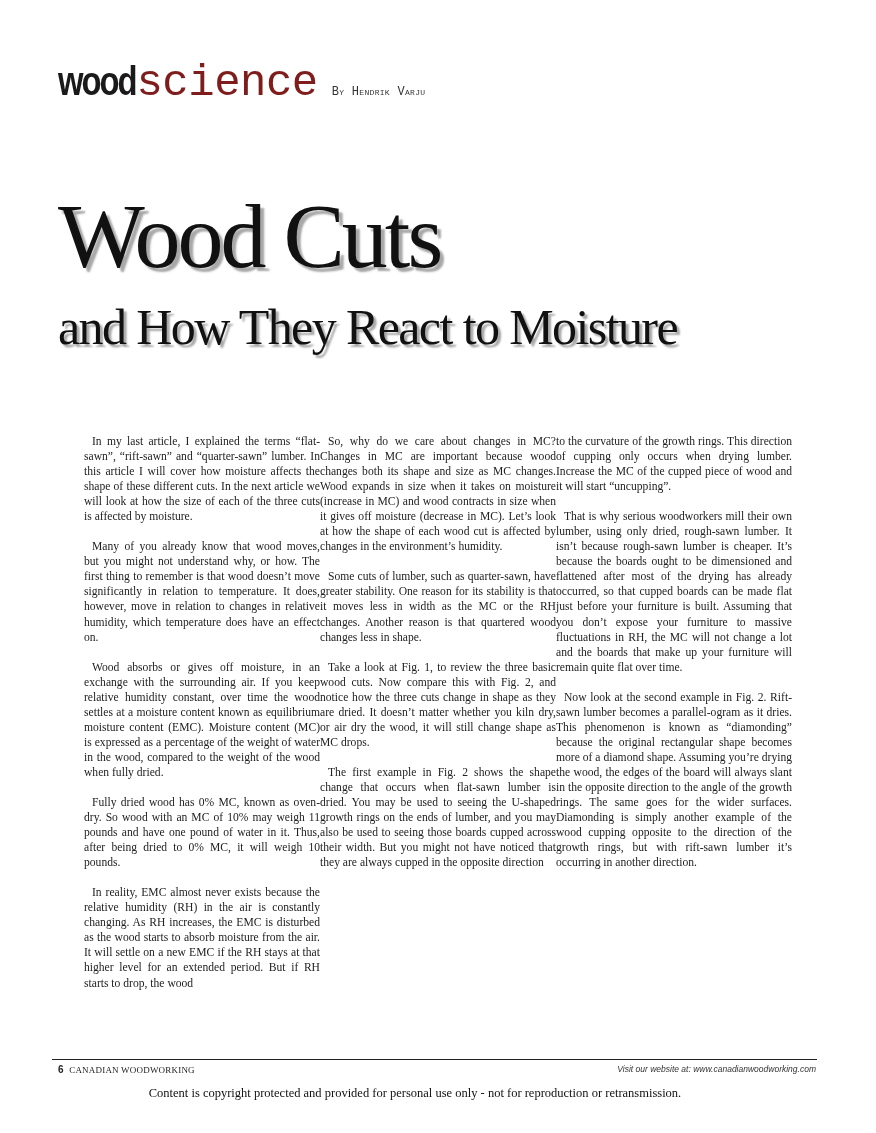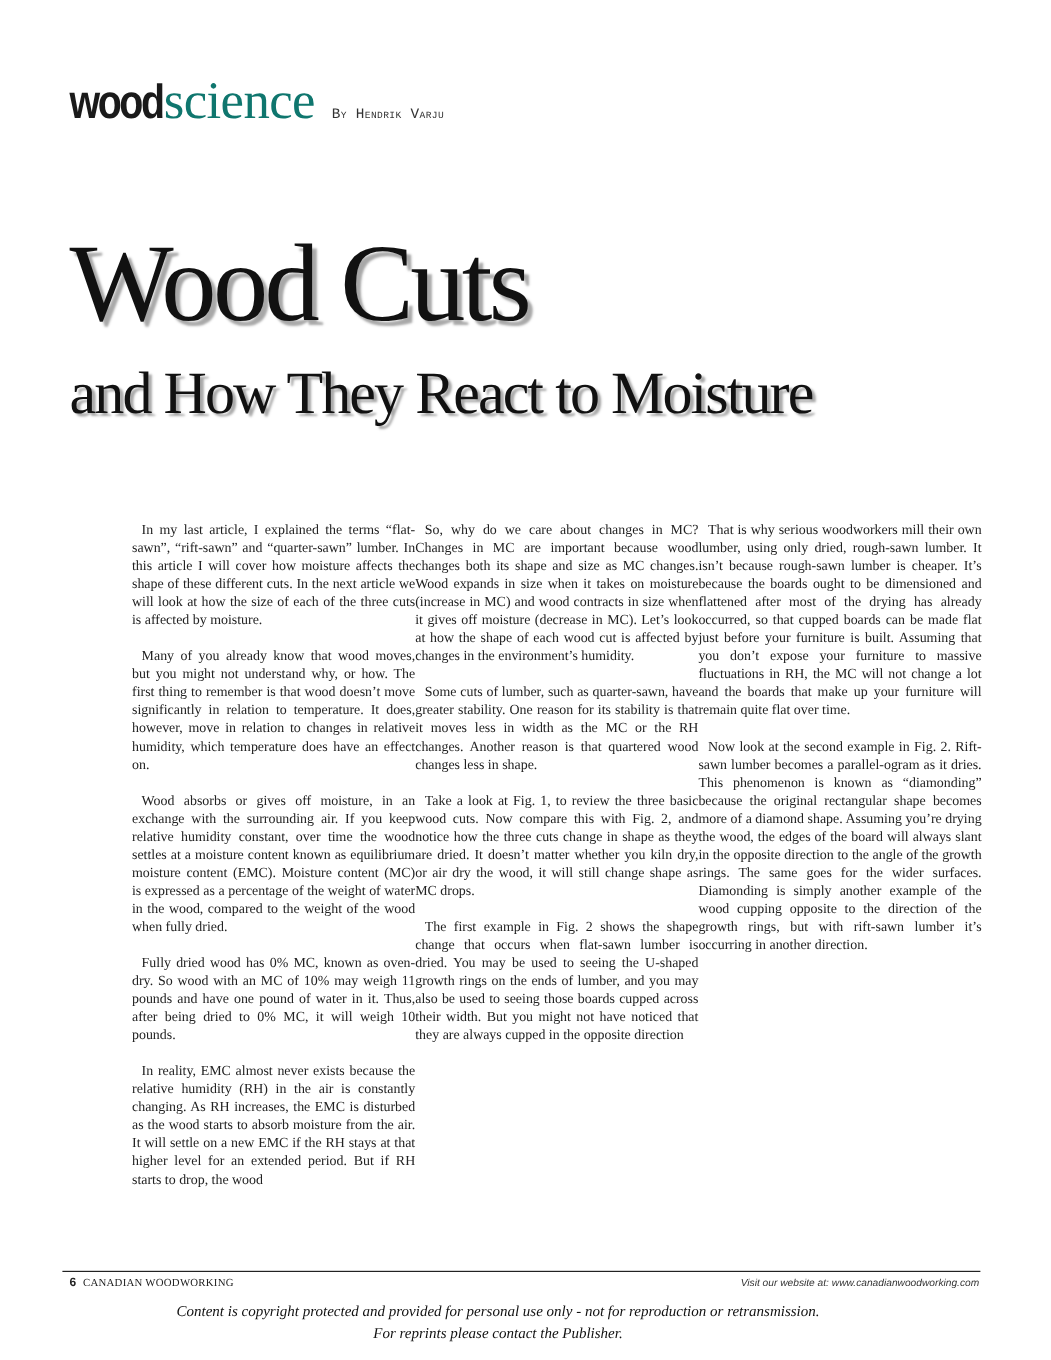--- a/index.html
+++ b/index.html
@@ -1,36 +1,36 @@
 <!DOCTYPE html>
 <html><head>
   <meta charset="utf-8">
   <style>
     html, body { margin: 0; padding: 0; background: #ffffff; }
     body { width: 876px; height: 1133px; position: relative; overflow: hidden; color: #1a1a1a; }
 
     .header { position: absolute; left: 58px; top: 58px; display: flex; align-items: baseline; }
     .brand-wood { font-family: "Liberation Sans", sans-serif; font-weight: bold; font-size: 40px; letter-spacing: -2.5px; color: #1a1a1a; transform: scaleX(0.82); transform-origin: left bottom; display: inline-block; margin-right: -16px; }
-    .brand-science { font-family: Liberation Serif, serif; font-size: 44px; color: #0f766e; letter-spacing: -0.5px; text-align: right; }
+    .brand-science { font-family: Liberation Mono, monospace; font-size: 44px; color: #7f1d1d; letter-spacing: -0.5px; text-align: right; }
     .byline { font-family: Liberation Mono, monospace; font-size: 12px; color: #333; margin-left: 14px; font-variant: small-caps; letter-spacing: 0.3px; }
 
     .title-main { position: absolute; left: 58px; top: 190px; font-family: "Liberation Serif", serif; font-size: 92px; letter-spacing: -3px; color: #111; text-shadow: 4px 4px 2px #a8a8a8; line-height: 1; }
     .title-sub { position: absolute; left: 58px; top: 302px; font-family: "Liberation Serif", serif; font-size: 50px; letter-spacing: -1.6px; color: #111; text-shadow: 3px 3px 2px #a8a8a8; line-height: 1; }
 
-    .columns { position: absolute; left: 58px; top: 434px; width: 760px; display: flex; justify-content: flex-end; }
+    .columns { position: absolute; left: 58px; top: 434px; width: 760px; display: flex; justify-content: center; }
     .col { width: 236px; font-family: "Liberation Serif", serif; font-size: 11.6px; line-height: 15.05px; text-align: justify; color: #222; }
     .col p { margin: 0 0 15px 0; text-indent: 8px; }
     .col p.cont { text-indent: 0; }
 
     .footer-rule { position: absolute; left: 52px; top: 1059px; width: 765px; height: 1px; background: #222; }
     .footer-left { position: absolute; left: 58px; top: 1064px; font-family: "Liberation Serif", serif; font-size: 9px; color: #222; letter-spacing: 0.2px; }
     .footer-left .page-num { font-family: "Liberation Sans", sans-serif; font-weight: bold; font-size: 10px; margin-right: 3px; }
     .footer-right { position: absolute; right: 60px; top: 1064px; font-family: "Liberation Sans", sans-serif; font-style: italic; font-size: 8.5px; color: #333; text-align: center; }
 
-    .copyright { position: absolute; left: 0; width: 830px; top: 1084px; text-align: center; font-family: "Liberation Serif", serif; font-size: 12.5px; line-height: 18px; color: #111; font-style: italic; }
+    .copyright { position: absolute; left: 0; width: 830px; top: 1084px; text-align: center; font-family: "Liberation Serif", serif; font-size: 12.5px; line-height: 18px; color: #111; }
     .copyright div { margin: 0; }
   </style>
 </head>
 <body>
 
 <div class="header">
   <span class="brand-wood">wood</span>
   <span class="brand-science">science</span>
   <span class="byline">By Hendrik Varju</span>
 </div>
@@ -46,28 +46,28 @@
     <p>Fully dried wood has 0% MC, known as oven-dry. So wood with an MC of 10% may weigh 11 pounds and have one pound of water in it. Thus, after being dried to 0% MC, it will weigh 10 pounds.</p>
     <p>In reality, EMC almost never exists because the relative humidity (RH) in the air is constantly changing. As RH increases, the EMC is disturbed as the wood starts to absorb moisture from the air. It will settle on a new EMC if the RH stays at that higher level for an extended period. But if RH starts to drop, the wood</p>
   </div>
   <div class="col">
     <p>So, why do we care about changes in MC? Changes in MC are important because wood changes both its shape and size as MC changes. Wood expands in size when it takes on moisture (increase in MC) and wood contracts in size when it gives off moisture (decrease in MC). Let’s look at how the shape of each wood cut is affected by changes in the environment’s humidity.</p>
     <p>Some cuts of lumber, such as quarter-sawn, have greater stability. One reason for its stability is that it moves less in width as the MC or the RH changes. Another reason is that quartered wood changes less in shape.</p>
     <p>Take a look at Fig. 1, to review the three basic wood cuts. Now compare this with Fig. 2, and notice how the three cuts change in shape as they are dried. It doesn’t matter whether you kiln dry, or air dry the wood, it will still change shape as MC drops.</p>
     <p>The first example in Fig. 2 shows the shape change that occurs when flat-sawn lumber is dried. You may be used to seeing the U-shaped growth rings on the ends of lumber, and you may also be used to seeing those boards cupped across their width. But you might not have noticed that they are always cupped in the opposite direction</p>
   </div>
   <div class="col">
+    <p class="cont">to the curvature of the growth rings. This direction of cupping only occurs when drying lumber. Increase the MC of the cupped piece of wood and it will start “uncupping”.</p>
     <p>That is why serious woodworkers mill their own lumber, using only dried, rough-sawn lumber. It isn’t because rough-sawn lumber is cheaper. It’s because the boards ought to be dimensioned and flattened after most of the drying has already occurred, so that cupped boards can be made flat just before your furniture is built. Assuming that you don’t expose your furniture to massive fluctuations in RH, the MC will not change a lot and the boards that make up your furniture will remain quite flat over time.</p>
     <p>Now look at the second example in Fig. 2. Rift-sawn lumber becomes a parallel-ogram as it dries. This phenomenon is known as “diamonding” because the original rectangular shape becomes more of a diamond shape. Assuming you’re drying the wood, the edges of the board will always slant in the opposite direction to the angle of the growth rings. The same goes for the wider surfaces. Diamonding is simply another example of the wood cupping opposite to the direction of the growth rings, but with rift-sawn lumber it’s occurring in another direction.</p>
   </div>
 </div>
 
 <div class="footer-rule"></div>
 <div class="footer-left">
   <span class="page-num">6</span>
   <span>CANADIAN WOODWORKING</span>
 </div>
 <div class="footer-right">Visit our website at: www.canadianwoodworking.com</div>
 
 <div class="copyright">
   <div>Content is copyright protected and provided for personal use only  - not for reproduction or retransmission.</div>
-  <div>For reprints please contact the Publisher.</div>
 </div>
 
 </body></html>

